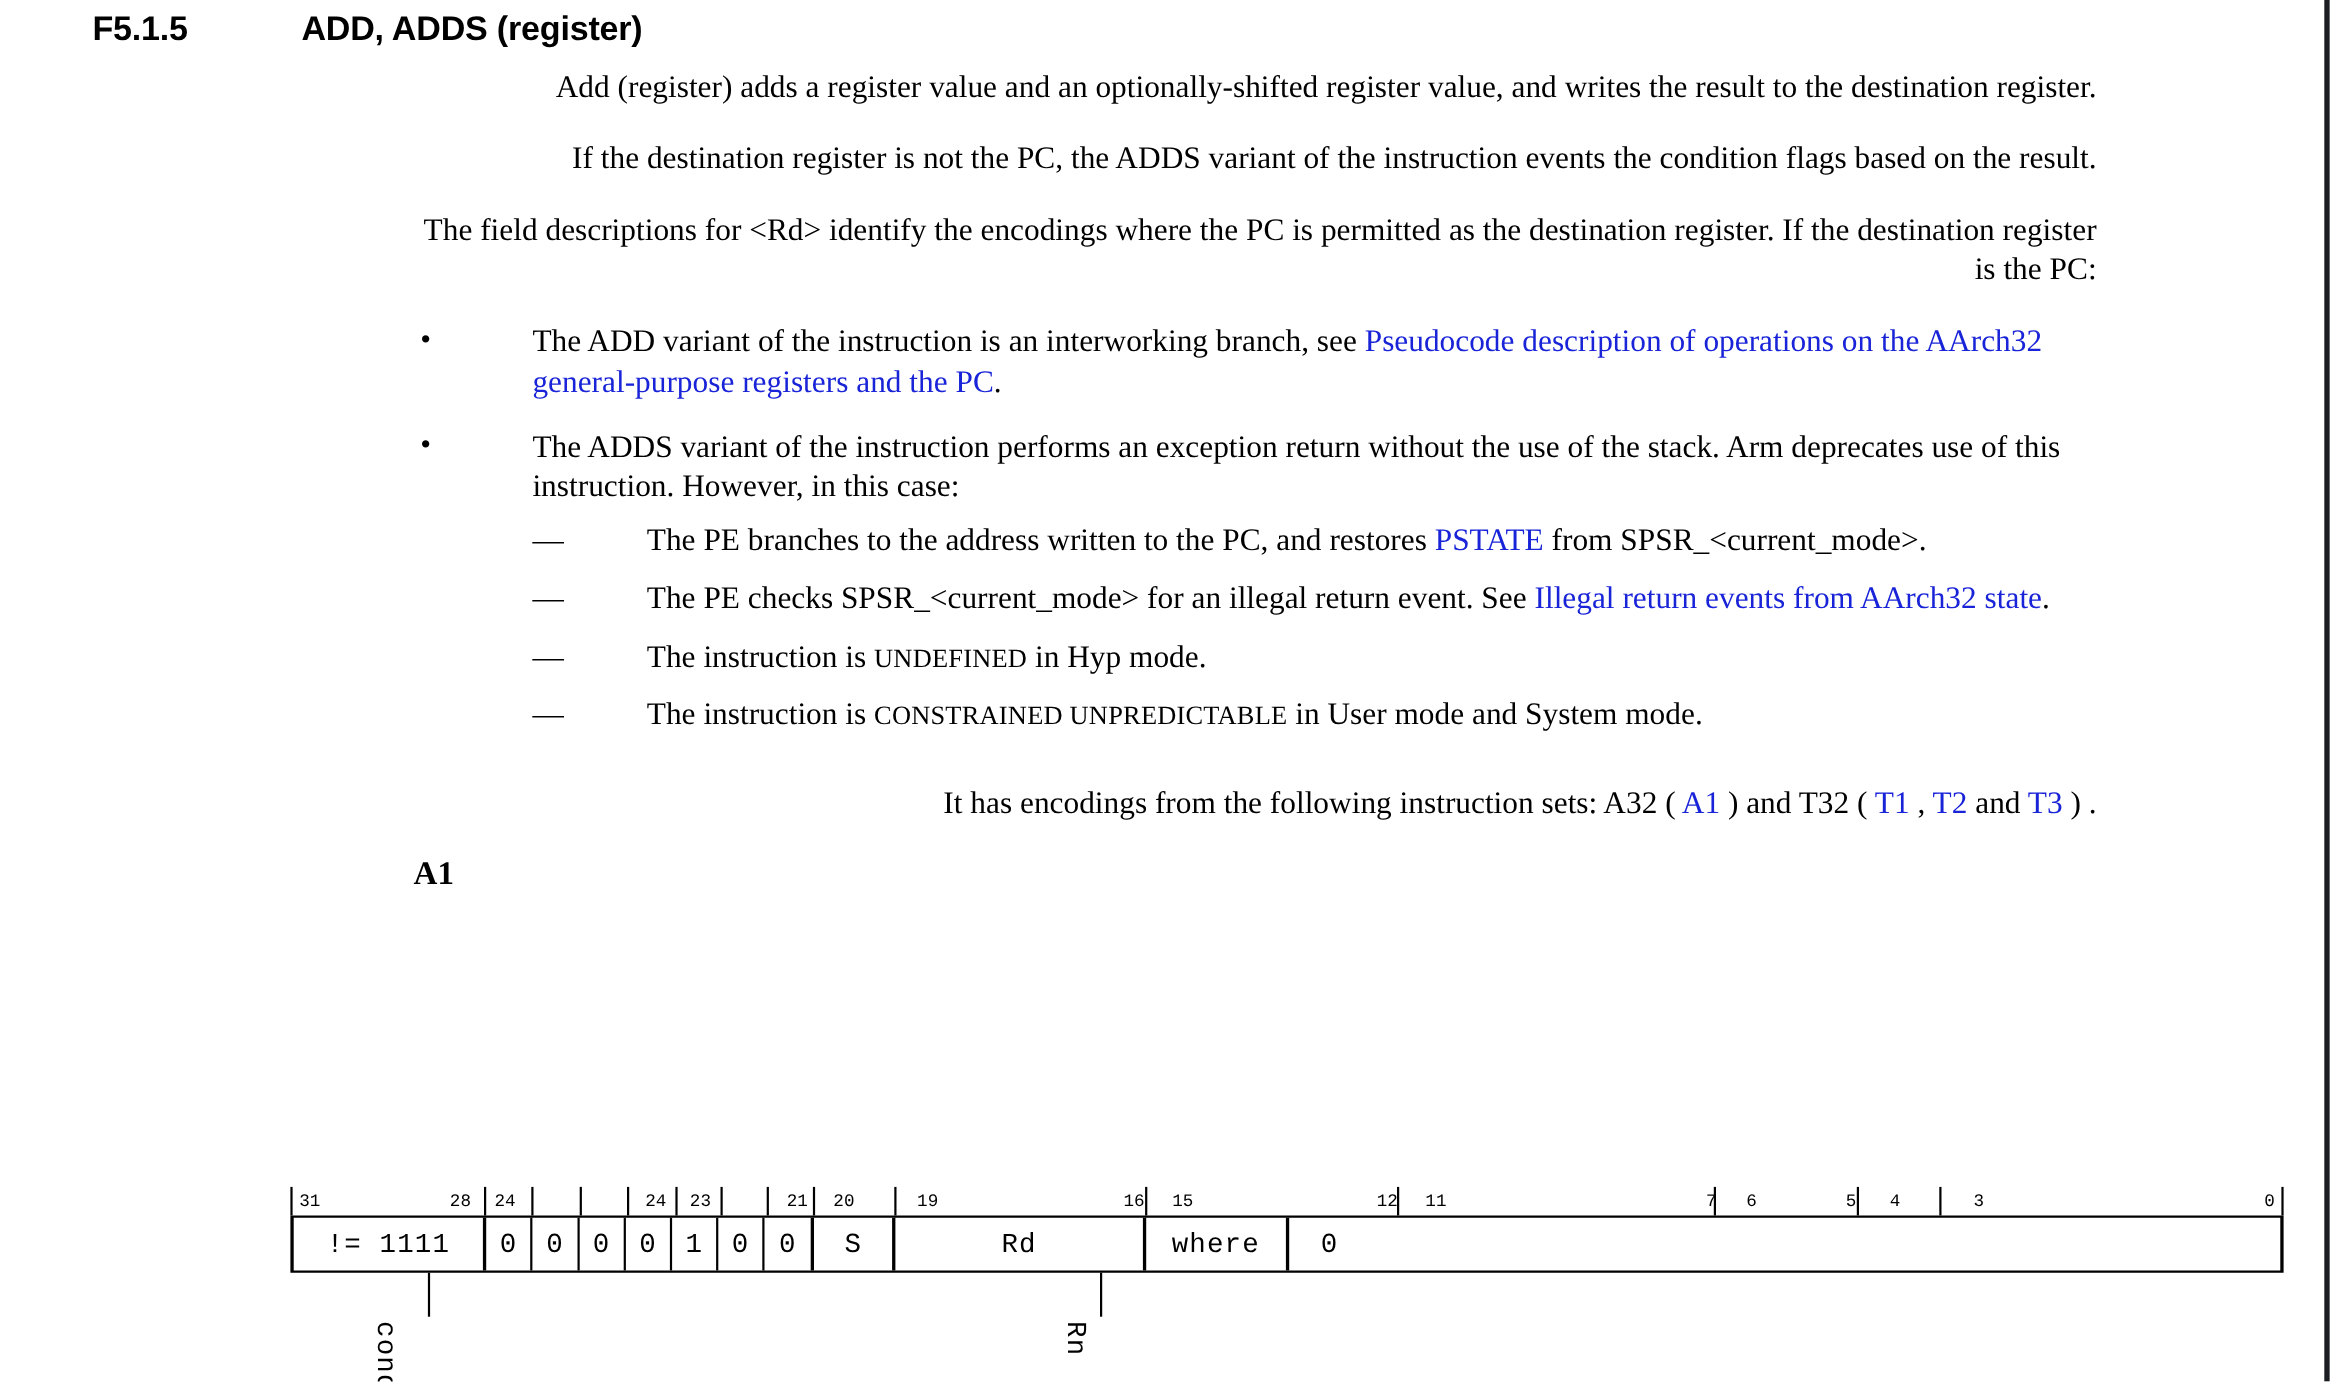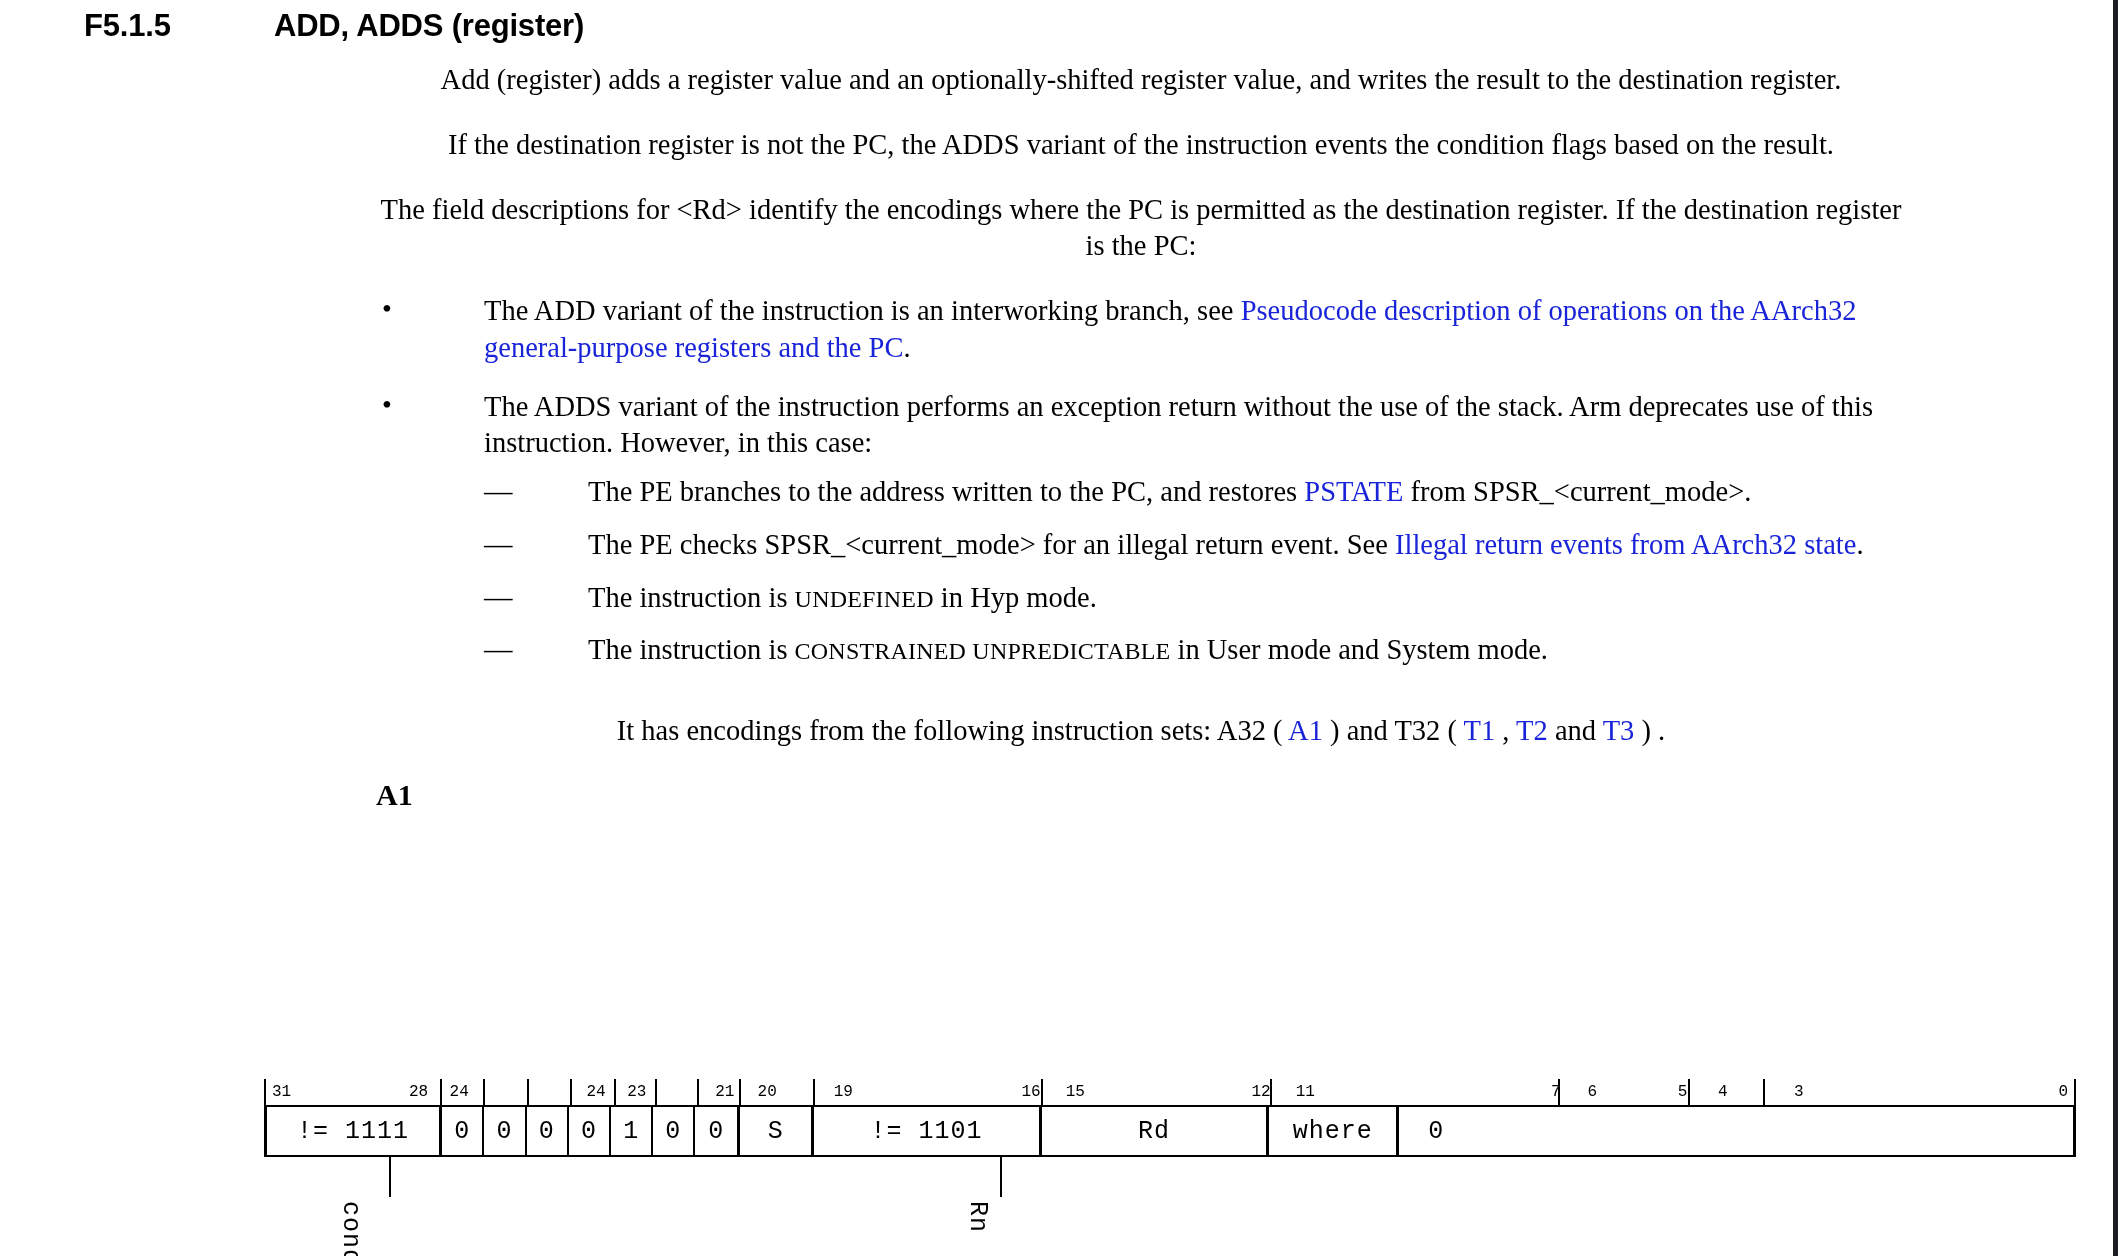--- a/index.html
+++ b/index.html
@@ -47,21 +47,21 @@
   .body-col {
     position: absolute;
     left: 376px;
     top: 62px;
     width: 1530px;
   }
   p.para {
     margin: 0 0 28px 0;
     font-size: 28.5px;
     line-height: 1.29;
-    text-align: center;
+    text-align: right;
   }
 
   a.lnk, .lnk {
     color: #1924d8;
     text-decoration: none;
   }
 
   
   .bullets {
     margin: 0;
@@ -317,21 +317,20 @@
       <div class="enc-group" style="width: 16.5%;">
         <div class="enc-cell sub" style="flex: 1 1 2.4%; border-right: 2px solid rgb(0, 0, 0);">0</div>
         <div class="enc-cell sub" style="flex: 1 1 2.4%; border-right: 2px solid rgb(0, 0, 0);">0</div>
         <div class="enc-cell sub" style="flex: 1 1 2.4%; border-right: 2px solid rgb(0, 0, 0);">0</div>
         <div class="enc-cell sub" style="flex: 1 1 2.4%; border-right: 2px solid rgb(0, 0, 0);">0</div>
         <div class="enc-cell sub" style="flex: 1 1 2.3%; border-right: 2px solid rgb(0, 0, 0);">1</div>
         <div class="enc-cell sub" style="flex: 1 1 2.3%; border-right: 2px solid rgb(0, 0, 0);">0</div>
         <div class="enc-cell sub" style="flex: 1 1 2.3%;">0</div>
       </div>
       <div class="enc-cell" style="width: 4.1%;">S</div>
-      <div class="enc-cell" style="width: 12.6%;">!= 1101</div>
       <div class="enc-cell" style="width: 12.6%;">Rd</div>
       <div class="enc-cell" style="width: 7.2%;">where</div>
       <div class="enc-cell" style="width: 4.1%;">0</div>
     </div>
   <div class="callouts" id="callouts">
       <div class="callout" style="left: 4.8%;"><div class="stem"></div><span class="vlabel">cond</span></div>
       <div class="callout" style="left: 39.4%;"><div class="stem"></div><span class="vlabel">Rn</span></div>
     </div>
 </div>
 

